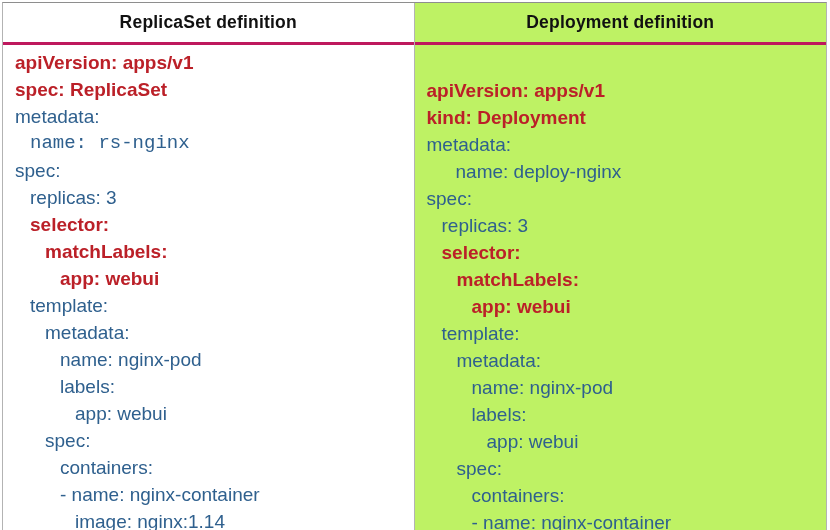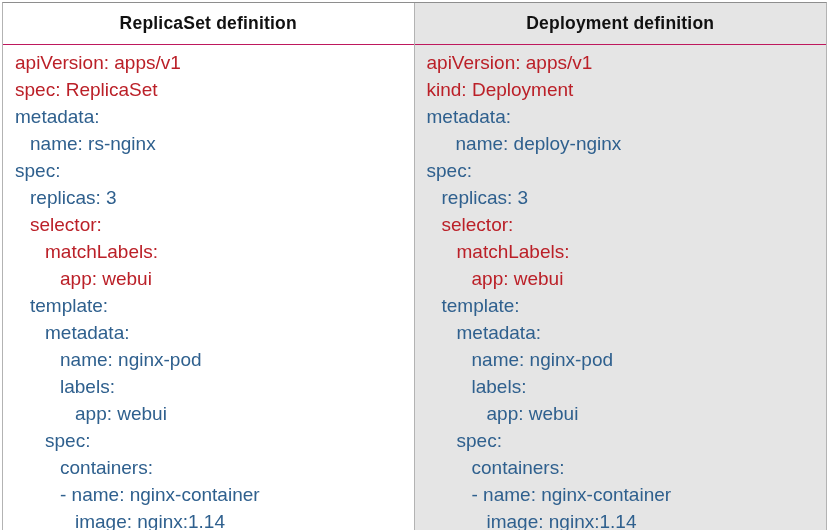--- a/index.html
+++ b/index.html
@@ -36,63 +36,63 @@
   .col-header {
     height: 42px;
     flex: 0 0 42px;
     display: flex;
     align-items: center;
     justify-content: center;
     font-weight: bold;
     font-size: 17.5px;
     letter-spacing: 0.2px;
     color: #111111;
-    border-bottom: 1px solid #be185d;
+    border-bottom: 3px solid #be185d;
     box-sizing: border-box;
     text-align: right;
   }
   .code {
     padding-top: 4px;
     font-size: 19px;
     line-height: 27px;
   }
   .yaml-line {
     white-space: pre;
   }
-  .c-red  { color: #bb2028; }
+  .c-red  { color: #bb2028; font-weight: bold; }
   .c-blue { color: #2f608e; }
 </style>
 </head>
 <body>
 
 <div class="compare-table">
   <div class="col left" style="background: rgb(255, 255, 255);">
     <div class="col-header">ReplicaSet definition</div>
     <div class="code">
         <div class="yaml-line c-red" style="padding-left: 12px;">apiVersion: apps/v1</div>
         <div class="yaml-line c-red" style="padding-left: 12px;">spec: ReplicaSet</div>
         <div class="yaml-line c-blue" style="padding-left: 12px;">metadata:</div>
-        <div class="yaml-line c-blue" style="padding-left: 27px;">name: rs-nginx</div>
+        <div class="yaml-line c-blue" style="padding-left: 27px; font-family: Liberation Mono, monospace;">name: rs-nginx</div>
         <div class="yaml-line c-blue" style="padding-left: 12px;">spec:</div>
         <div class="yaml-line c-blue" style="padding-left: 27px;">replicas: 3</div>
         <div class="yaml-line c-red" style="padding-left: 27px;">selector:</div>
         <div class="yaml-line c-red" style="padding-left: 42px;">matchLabels:</div>
         <div class="yaml-line c-red" style="padding-left: 57px;">app: webui</div>
         <div class="yaml-line c-blue" style="padding-left: 27px;">template:</div>
         <div class="yaml-line c-blue" style="padding-left: 42px;">metadata:</div>
         <div class="yaml-line c-blue" style="padding-left: 57px;">name: nginx-pod</div>
         <div class="yaml-line c-blue" style="padding-left: 57px;">labels:</div>
         <div class="yaml-line c-blue" style="padding-left: 72px;">app: webui</div>
         <div class="yaml-line c-blue" style="padding-left: 42px;">spec:</div>
         <div class="yaml-line c-blue" style="padding-left: 57px;">containers:</div>
         <div class="yaml-line c-blue" style="padding-left: 57px;">- name: nginx-container</div>
         <div class="yaml-line c-blue" style="padding-left: 72px;">image: nginx:1.14</div>
       </div>
   </div>
-  <div class="col right" style="background: #e5e5e5;">
+  <div class="col right" style="background: #bef264; gap: 28px;">
     <div class="col-header">Deployment definition</div>
     <div class="code">
         <div class="yaml-line c-red" style="padding-left: 12px;">apiVersion: apps/v1</div>
         <div class="yaml-line c-red" style="padding-left: 12px;">kind: Deployment</div>
         <div class="yaml-line c-blue" style="padding-left: 12px;">metadata:</div>
         <div class="yaml-line c-blue" style="padding-left: 41px;">name: deploy-nginx</div>
         <div class="yaml-line c-blue" style="padding-left: 12px;">spec:</div>
         <div class="yaml-line c-blue" style="padding-left: 27px;">replicas: 3</div>
         <div class="yaml-line c-red" style="padding-left: 27px;">selector:</div>
         <div class="yaml-line c-red" style="padding-left: 42px;">matchLabels:</div>

